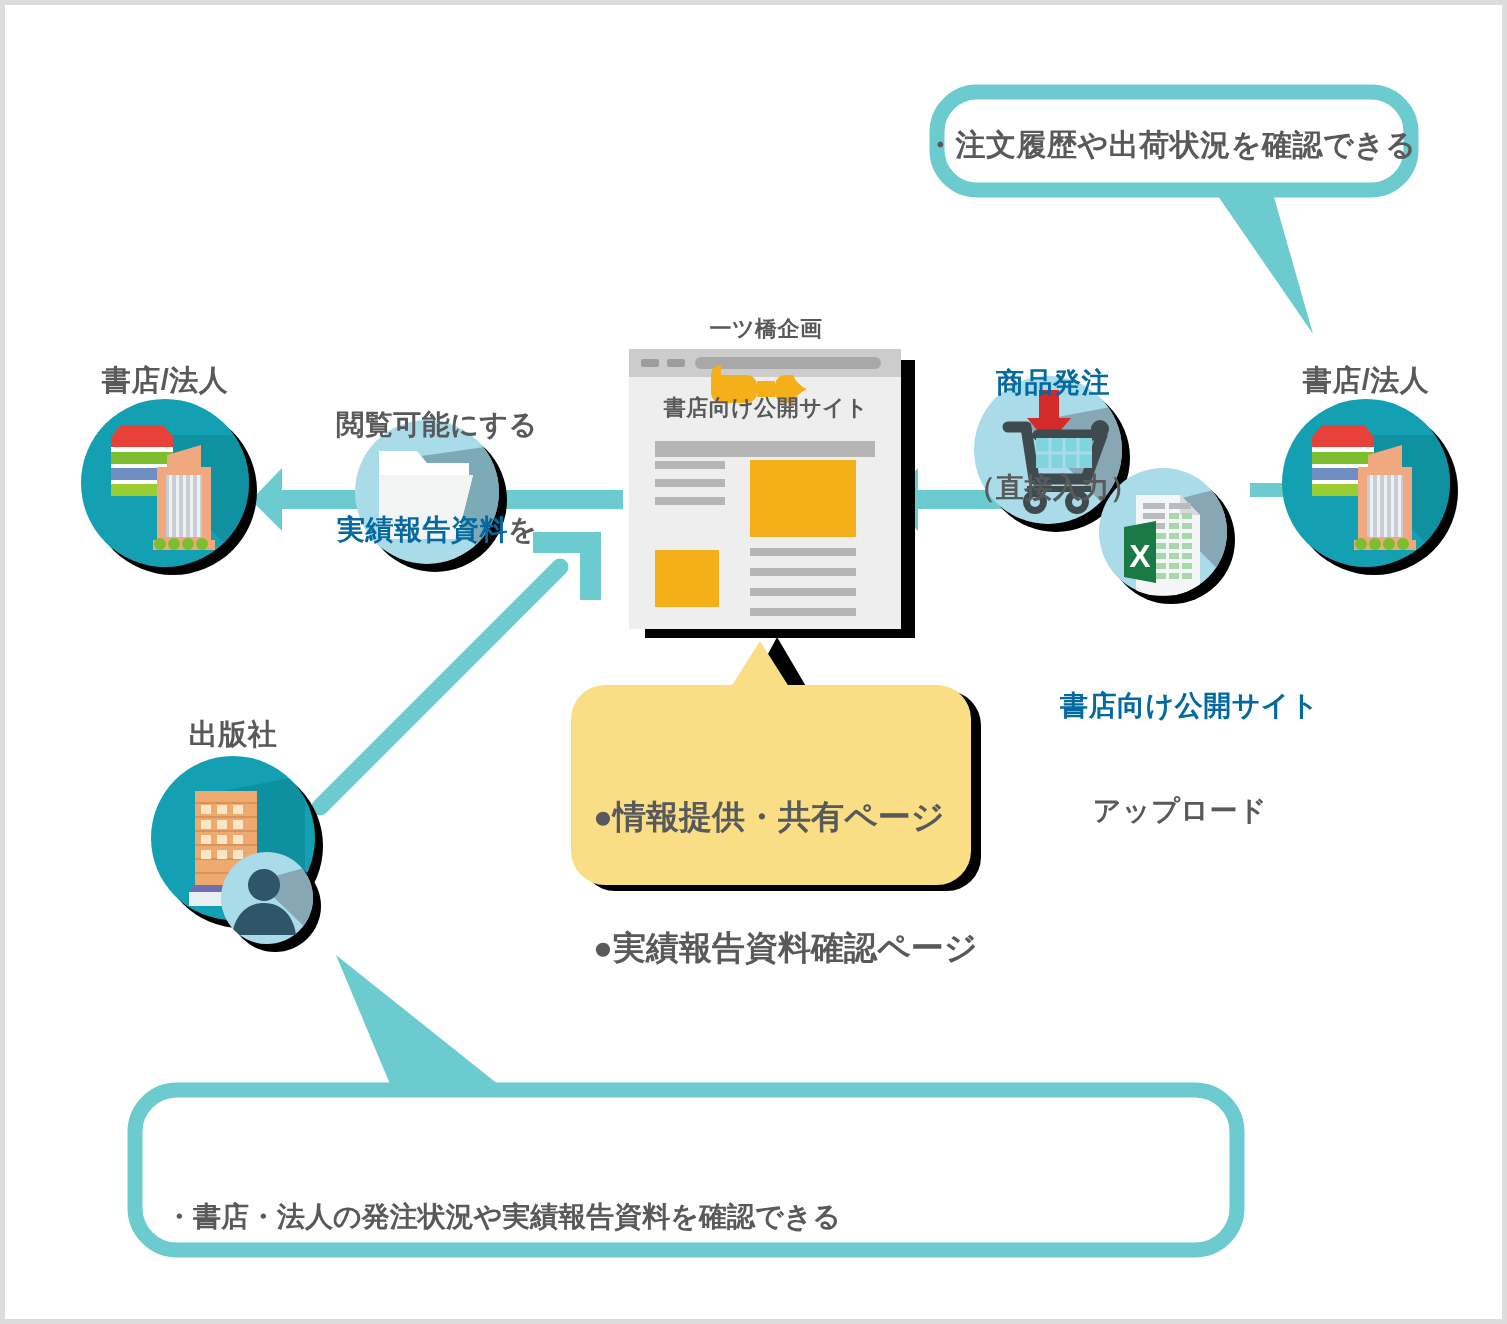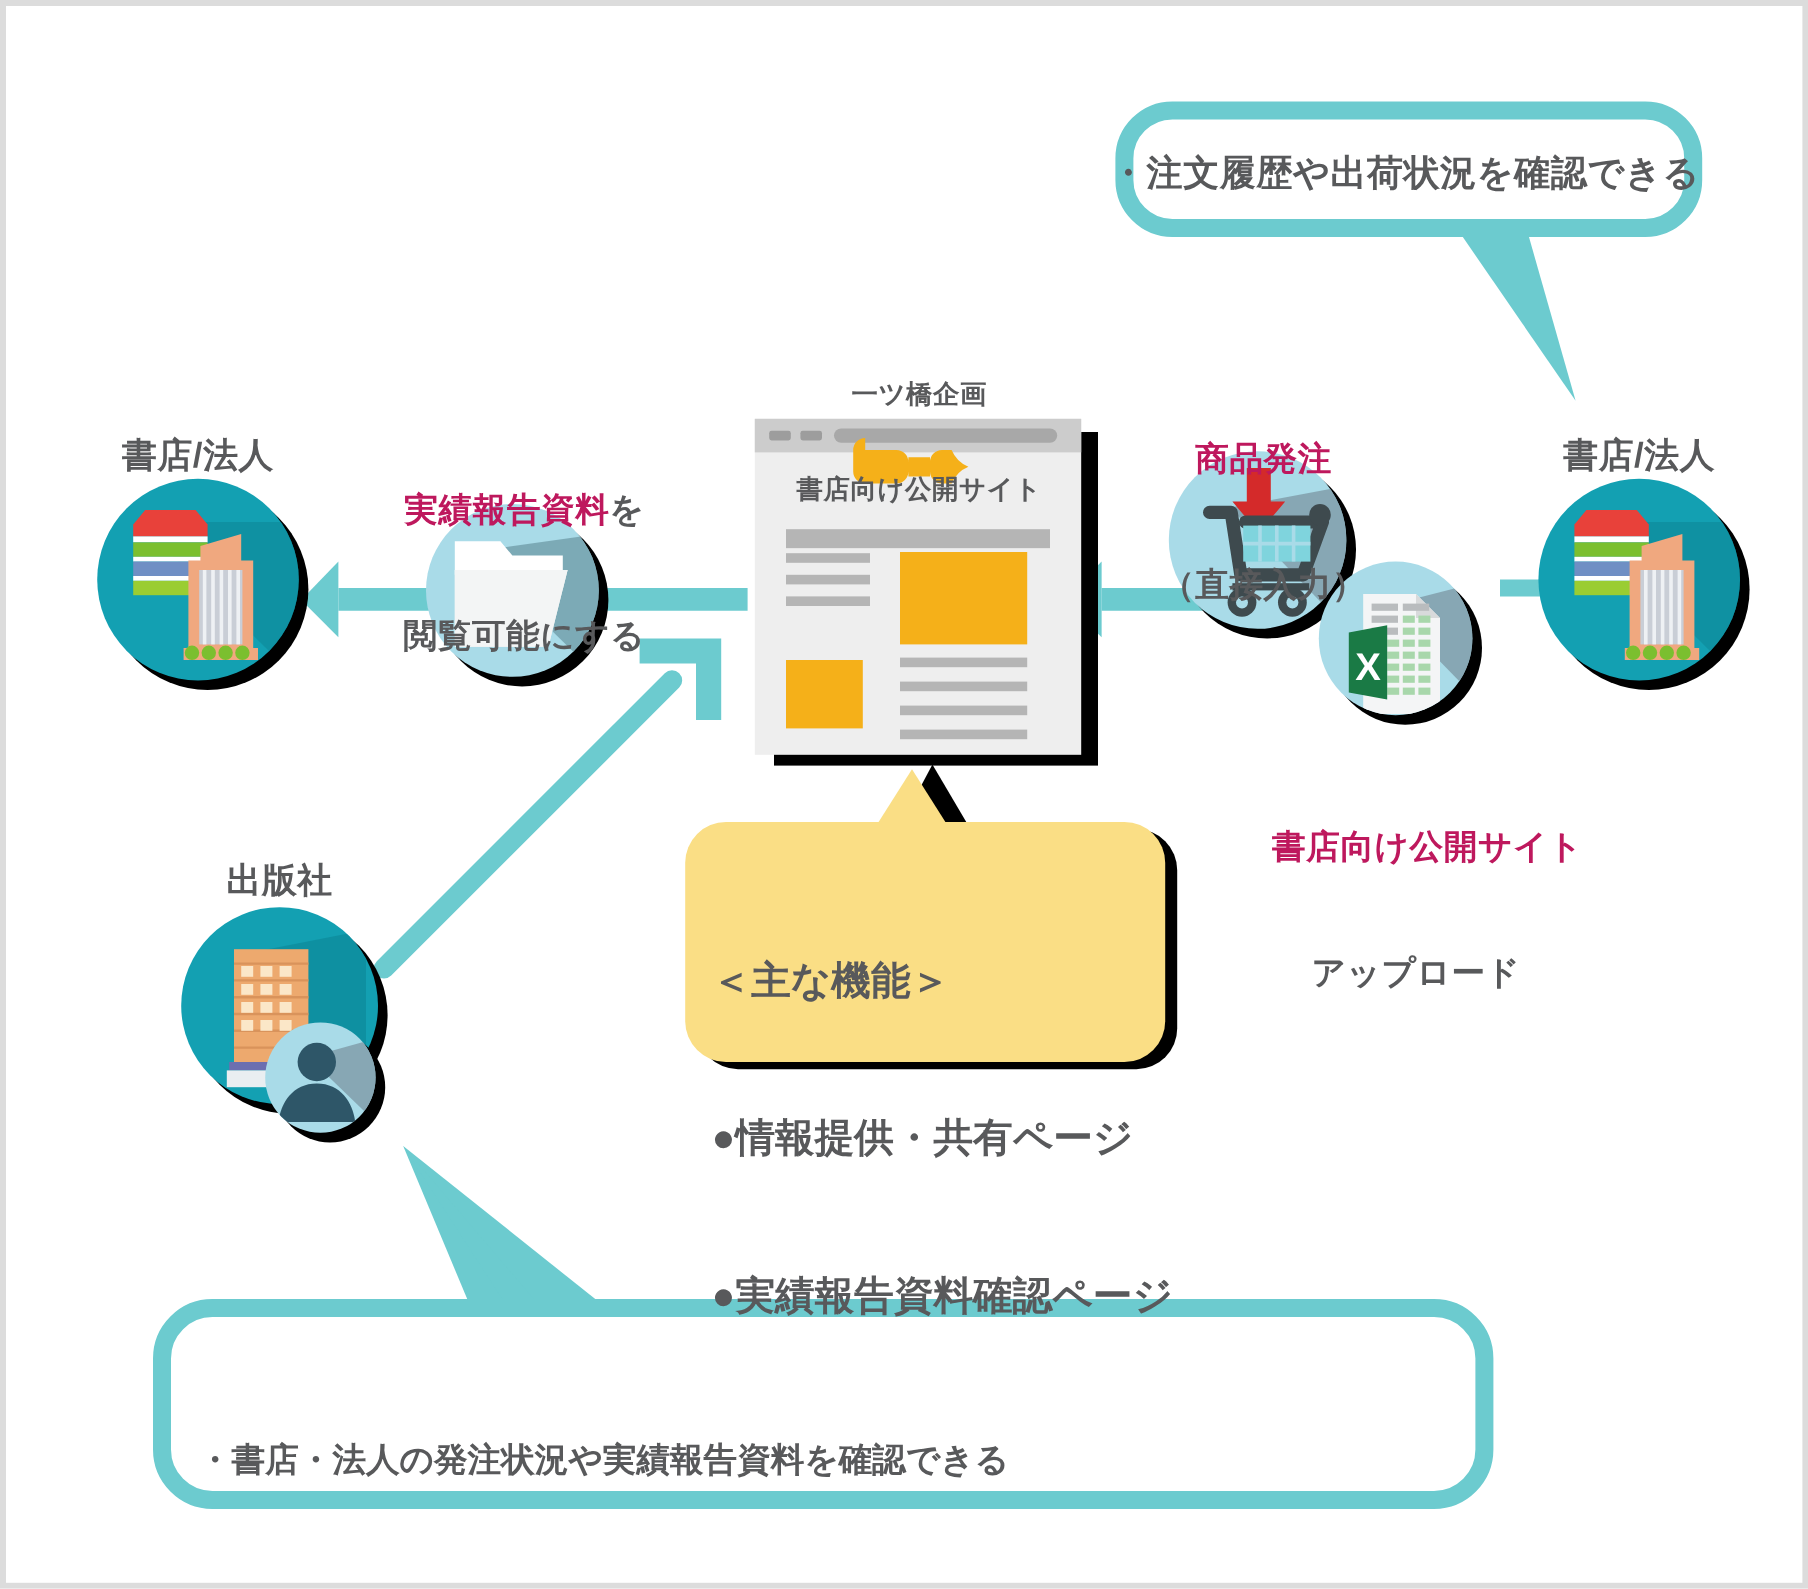--- a/index.html
+++ b/index.html
@@ -17,21 +17,21 @@
   
   .lbl{
     position:absolute;
     color:#58595b;
     font-weight:bold;
     line-height:1.18;
     text-align:center;
     white-space:pre;
     letter-spacing:0.5px;
   }
-  .lbl .hl{color:#be185d;}
+  .lbl .hl{color:#0369a1;}
 
   .node-title{font-size:29px;}
   .site-title{font-size:22px;line-height:1.2;}
   .flow-lbl{font-size:28px;line-height:1.25;}
 
   
   .bubble-text{
     position:absolute;
     color:#58595b;
     font-weight:bold;
@@ -325,38 +325,37 @@
   <div class="lbl node-title" style="left:1261px;top:358px;width:200px;">書店/法人</div>
 
   <div class="lbl node-title" style="left:128px;top:712px;width:200px;font-family:Liberation Serif, serif;">出版社</div>
 
   <div class="lbl site-title" style="left:586px;top:258px;width:350px;">
     <div>一ツ橋企画</div>
     <div>書店向け公開サイト</div>
   </div>
 
   <div class="lbl flow-lbl" style="left:312px;top:332px;width:240px;">
+    <div>閲覧可能にする</div>
     <div><span class="hl">実績報告資料</span><span>を</span></div>
-    <div>閲覧可能にする</div>
   </div>
 
   <div class="lbl flow-lbl" style="left:943px;top:290px;width:210px;">
     <div class="hl">商品発注</div>
     <div>（直接入力）</div>
   </div>
 
   <div class="lbl flow-lbl" style="left:1055px;top:613px;width:240px;">
     <div class="hl">書店向け公開サイト</div>
     <div>アップロード</div>
   </div>
 
   <div class="bubble-text bubble-top-text" style="left:920px;top:120px;">・注文履歴や出荷状況を確認できる</div>
 
   <div class="bubble-text bubble-yellow-text" style="left:588px;top:702px;">
-    <div>＜主な機能＞</div>
     <div>●情報提供・共有ページ</div>
     <div>●実績報告資料確認ページ</div>
   </div>
 
   <div class="bubble-text bubble-bottom-text" style="left:160px;top:1098px;">
     <div>・書店・法人の発注状況や実績報告資料を確認できる</div>
     
     
   </div>
 

